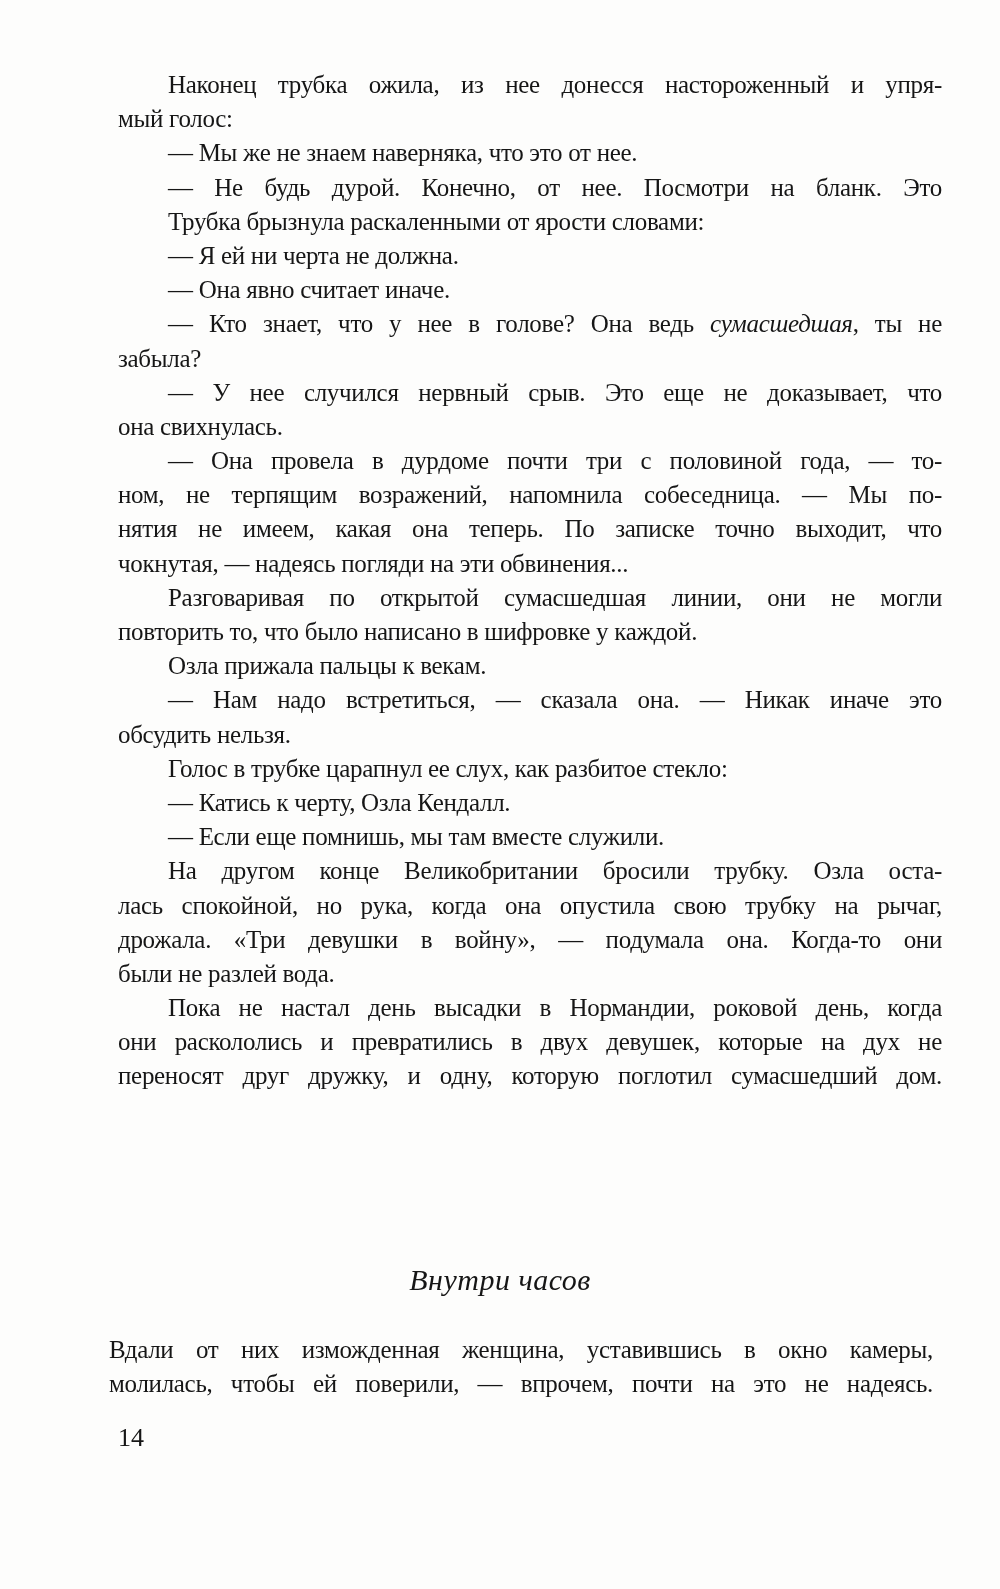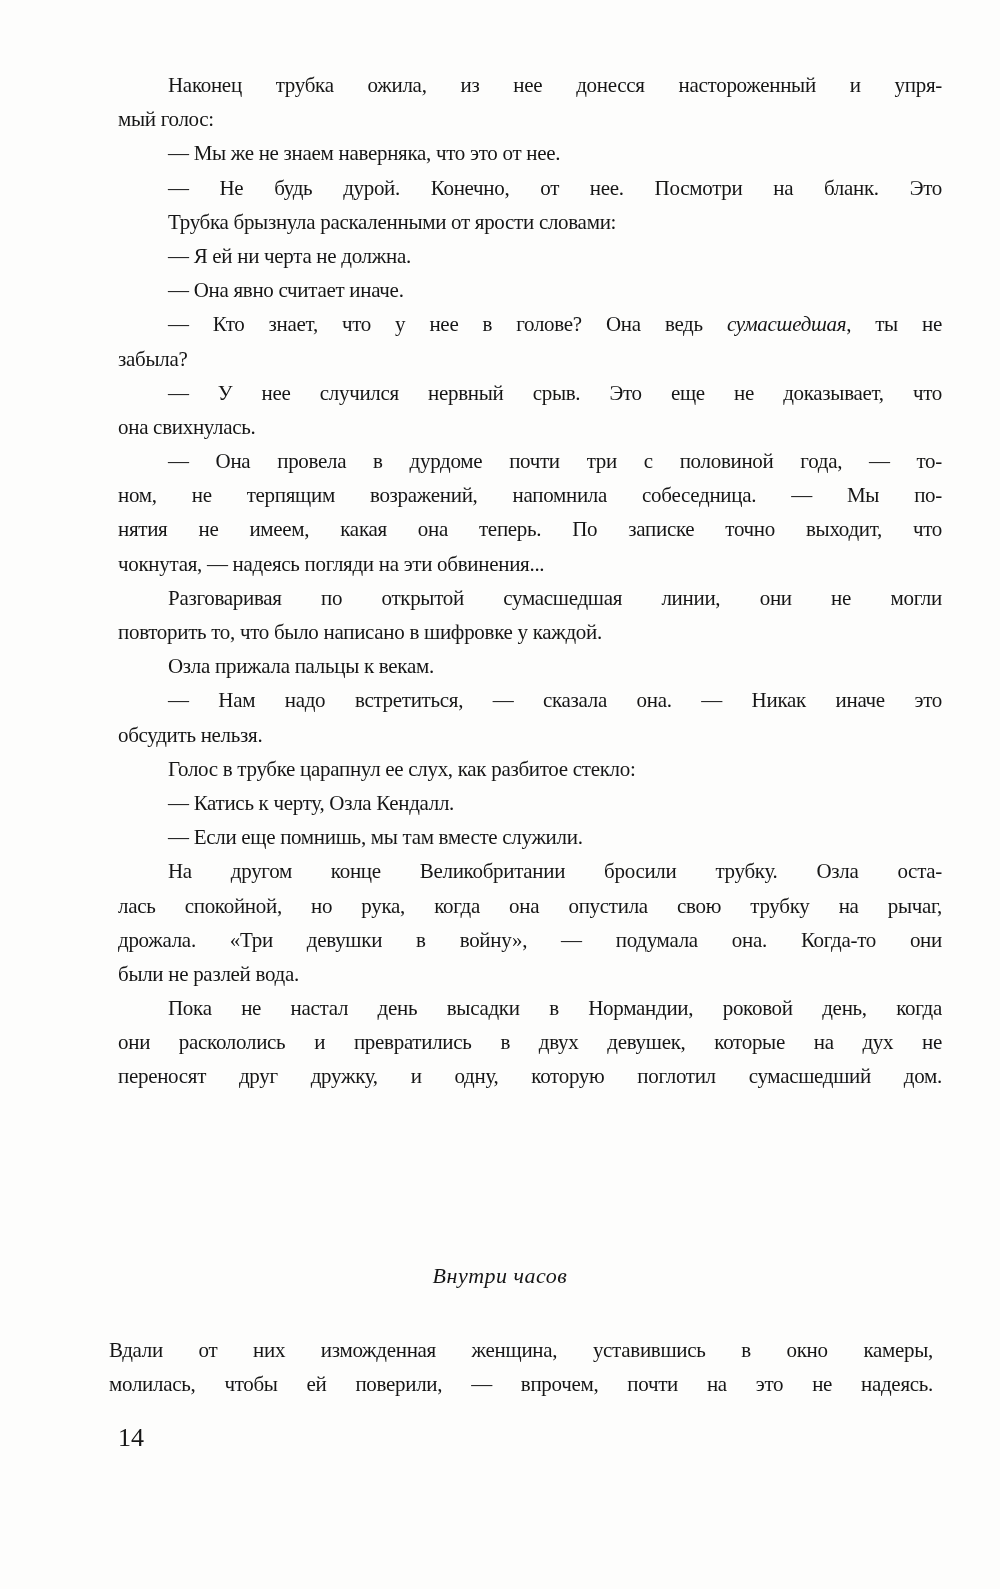--- a/index.html
+++ b/index.html
@@ -12,35 +12,35 @@
     color: #161616;
   }
   .page {
     position: absolute;
     left: 118px; top: 68px;
     width: 824px;
   }
   .line {
     height: 34.2px;
     line-height: 34.2px;
-    font-size: 21px;
+    font-size: 25px;
     white-space: nowrap;
     text-align: justify;
     text-align-last: justify;
     letter-spacing: -0.3px;
   }
   .line.last { text-align-last: left; }
   .line.indent { padding-left: 50px; }
   .line em { font-style: italic; margin-top: 32px; }
   .heading {
     position: absolute;
     left: 0; width: 1000px; top: 1263px;
     text-align: center;
     font-style: italic;
-    font-size: 22px;
+    font-size: 30px;
     letter-spacing: 0.5px;
   }
   .section2 {
     position: absolute;
     left: 109px; top: 1333px; width: 824px;
   }
   .pagenum {
     position: absolute;
     left: 118px; top: 1423px;
     font-size: 26px;

